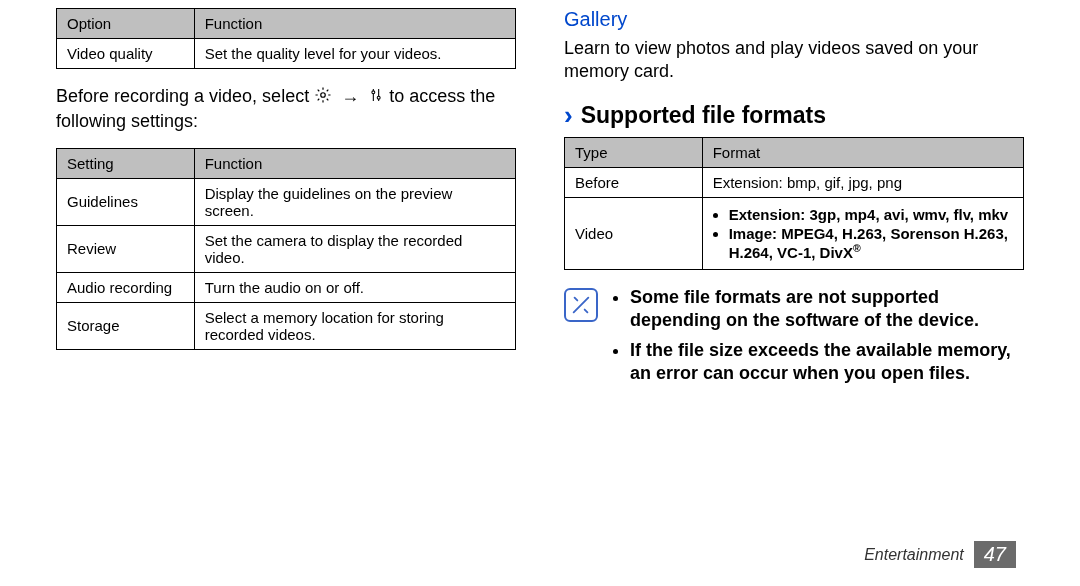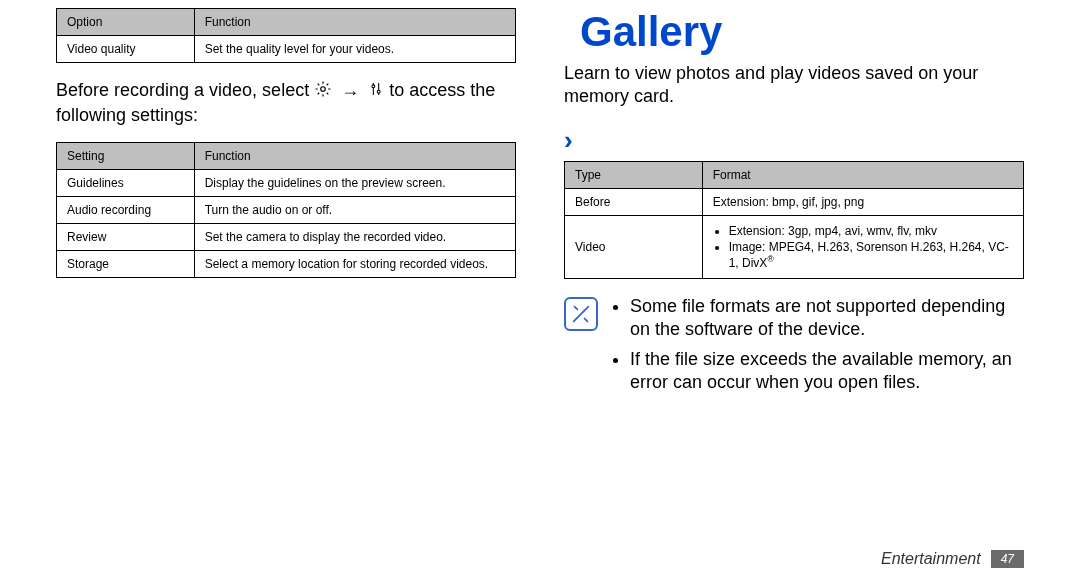--- a/index.html
+++ b/index.html
@@ -26,43 +26,43 @@
     border-collapse: collapse;
     width: 100%;
     margin-bottom: 16px;
   }
   th, td {
     border: 1px solid #000;
     padding: 6px 10px;
     text-align: left;
     font-weight: normal;
     vertical-align: middle;
-    font-size: 12px;
+    font-size: 15px;
     margin-left: 12px;
   }
   thead th {
     background: #bfbfbf;
   }
   .col1 { width: 30%; }
   .intro {
     margin: 12px 0 14px 0;
     line-height: 1.3;
   }
   .icon-gear, .icon-switch {
     display: inline-block;
     vertical-align: -2px;
   }
   .icon-gear svg { width: 18px; height: 18px; }
   .icon-switch svg { width: 16px; height: 18px; }
   .arrow { display:inline-block; padding: 0 4px; }
   h1.gallery {
     color: #0047cc;
-    font-size: 42px;
-    font-weight: bold;
-    margin: 0 0 6px 16px;
+    font-size: 20px;
+    font-weight: normal;
+    margin: 0 0 6px 0;
   }
   .lead {
     margin: 0 0 18px 0;
     line-height: 1.3;
   }
   .subhead {
     display: flex;
     align-items: center;
     font-size: 23px;
     font-weight: bold;
@@ -84,40 +84,40 @@
     width: 34px;
     height: 34px;
     border: 2px solid #3a66c8;
     border-radius: 6px;
     display: flex;
     align-items: center;
     justify-content: center;
     margin-top: 2px;
   }
   .note-icon svg { width: 22px; height: 22px; }
-  .note ul { margin: 0; padding-left: 18px; }
+  .note ul { margin: 0; padding-left: 18px; font-weight: bold; }
   .note li { margin-bottom: 6px; line-height: 1.3; }
   td ul { margin: 0; padding-left: 16px; }
-  td li { margin: 2px 0; }
+  td li { margin: 2px 0; font-weight: bold; }
   .footer {
     position: absolute;
-    right: 56px;
+    right: 64px;
     bottom: 18px;
     display: flex;
     align-items: center;
     gap: 10px;
     font-size: 16px;
   }
   .footer-section { font-style: italic; color:#333; }
   .page-badge {
     background: #6b6b6b;
     color: #fff;
     padding: 2px 10px;
     font-style: italic;
-    font-size: 12px;
+    font-size: 20px;
   }
   sup { font-size: 0.7em; }
 </style>
 </head>
 <body>
 
 <div class="page">
 
   <div class="col">
 
@@ -165,43 +165,44 @@
           <th class="col1">Setting</th>
           <th>Function</th>
         </tr>
       </thead>
       <tbody>
         <tr>
           <td>Guidelines</td>
           <td>Display the guidelines on the preview screen.</td>
         </tr>
         <tr>
+          <td>Review</td>
+          <td>Set the camera to display the recorded video.</td>
+        </tr>
+        <tr>
           <td>Audio recording</td>
           <td>Turn the audio on or off.</td>
         </tr>
         <tr>
-          <td>Review</td>
-          <td>Set the camera to display the recorded video.</td>
-        </tr>
-        <tr>
           <td>Storage</td>
           <td>Select a memory location for storing recorded videos.</td>
         </tr>
       </tbody>
     </table>
 
   </div>
 
   <div class="col">
 
     <h1 class="gallery">Gallery</h1>
     <p class="lead">Learn to view photos and play videos saved on your memory card.</p>
 
     <div class="subhead">
       <span class="chevron-right">›</span>
+      <span>Supported file formats</span>
     </div>
 
     <table>
       <thead>
         <tr>
           <th class="col1">Type</th>
           <th>Format</th>
         </tr>
       </thead>
       <tbody>

